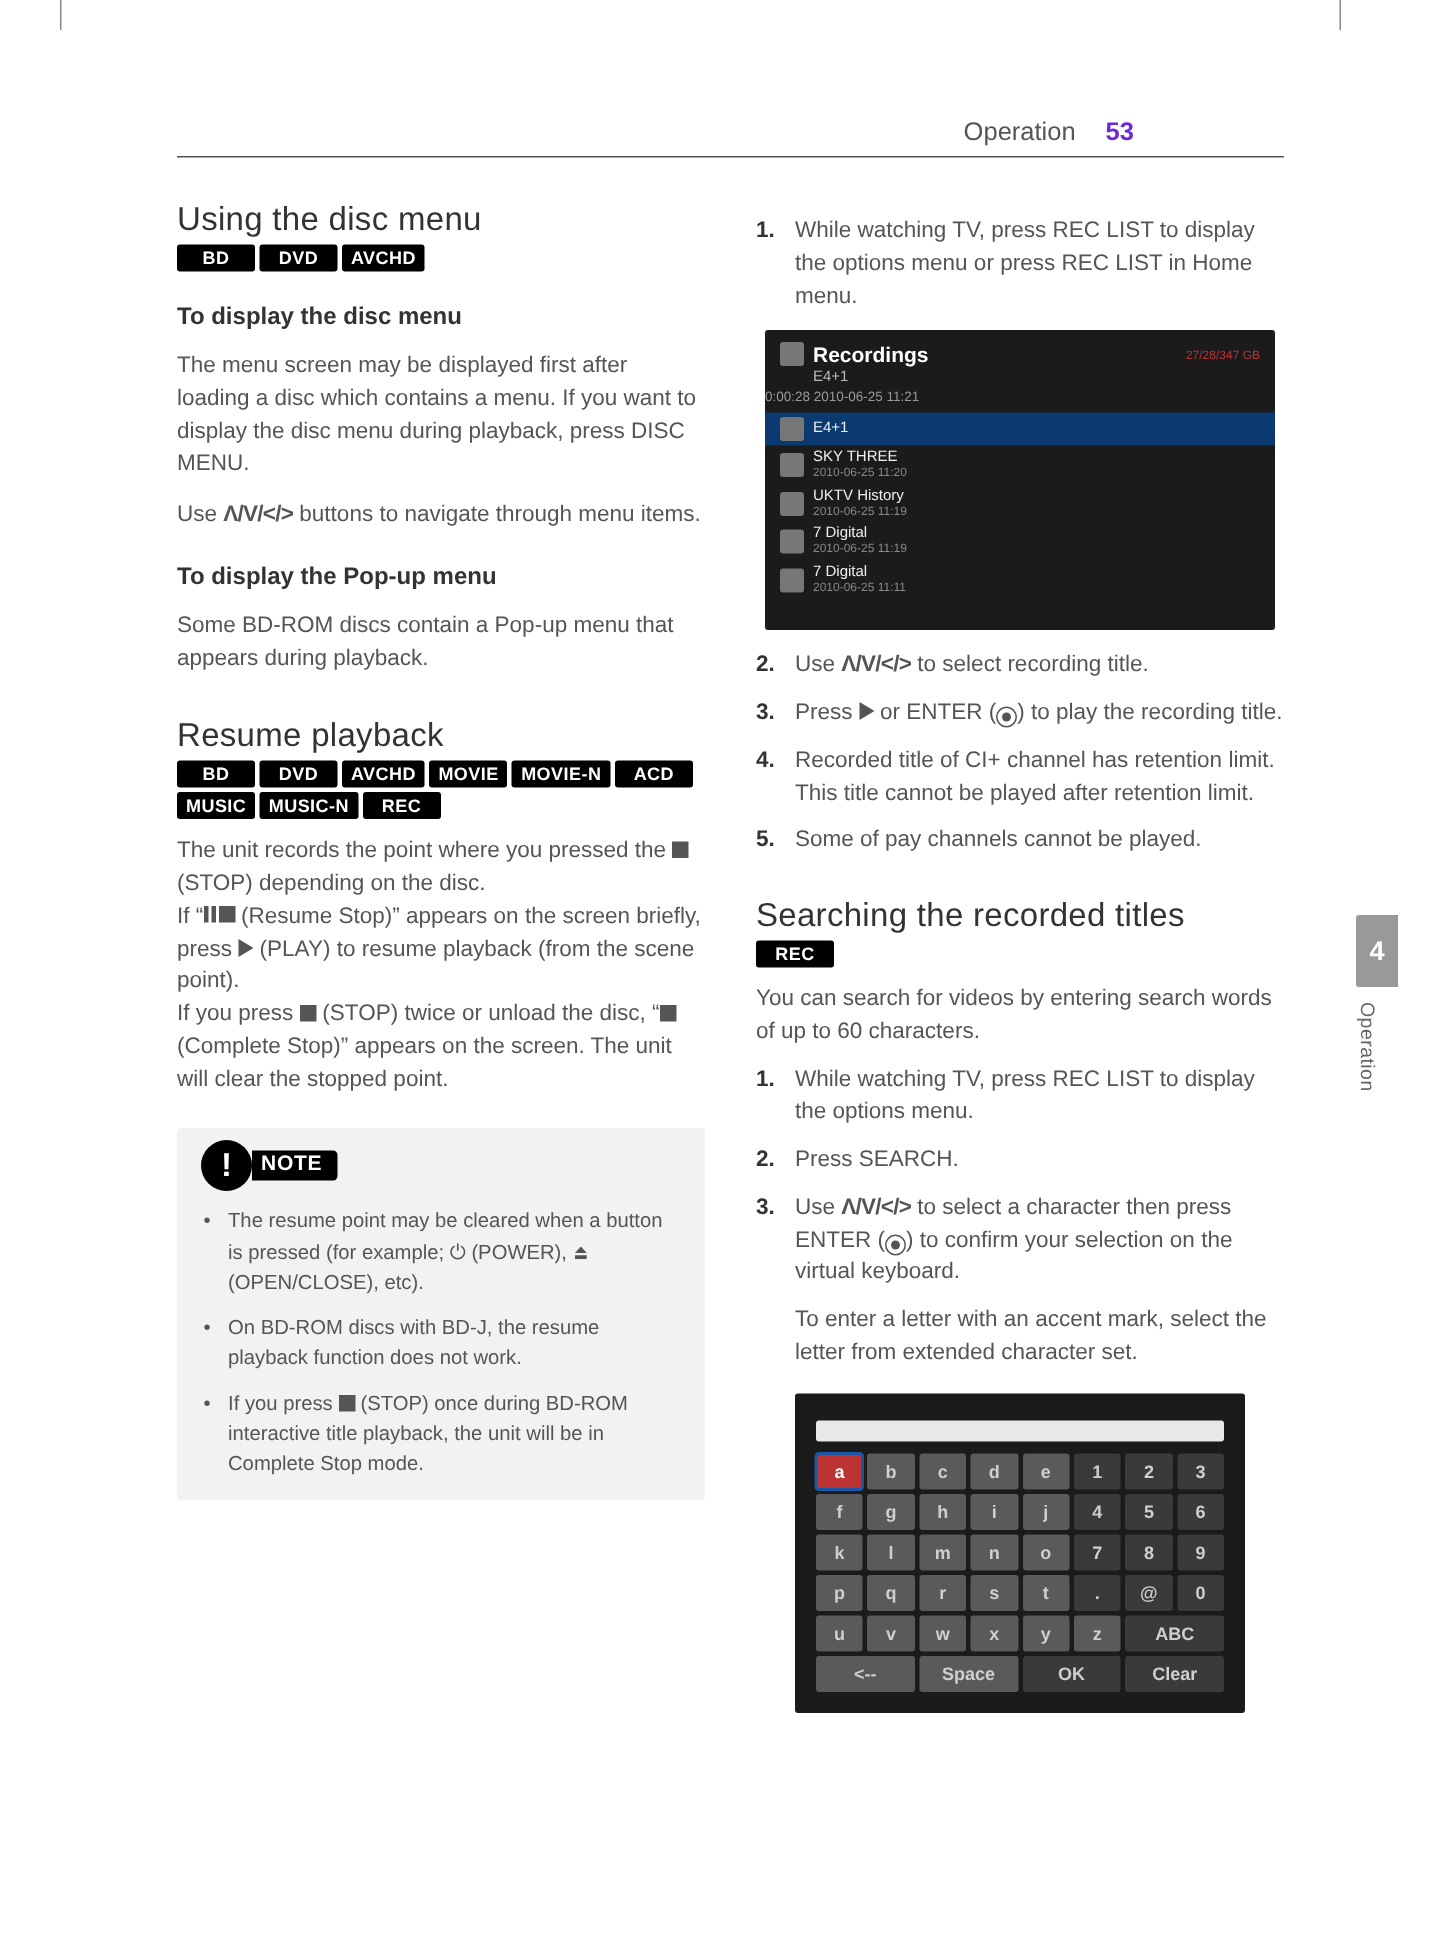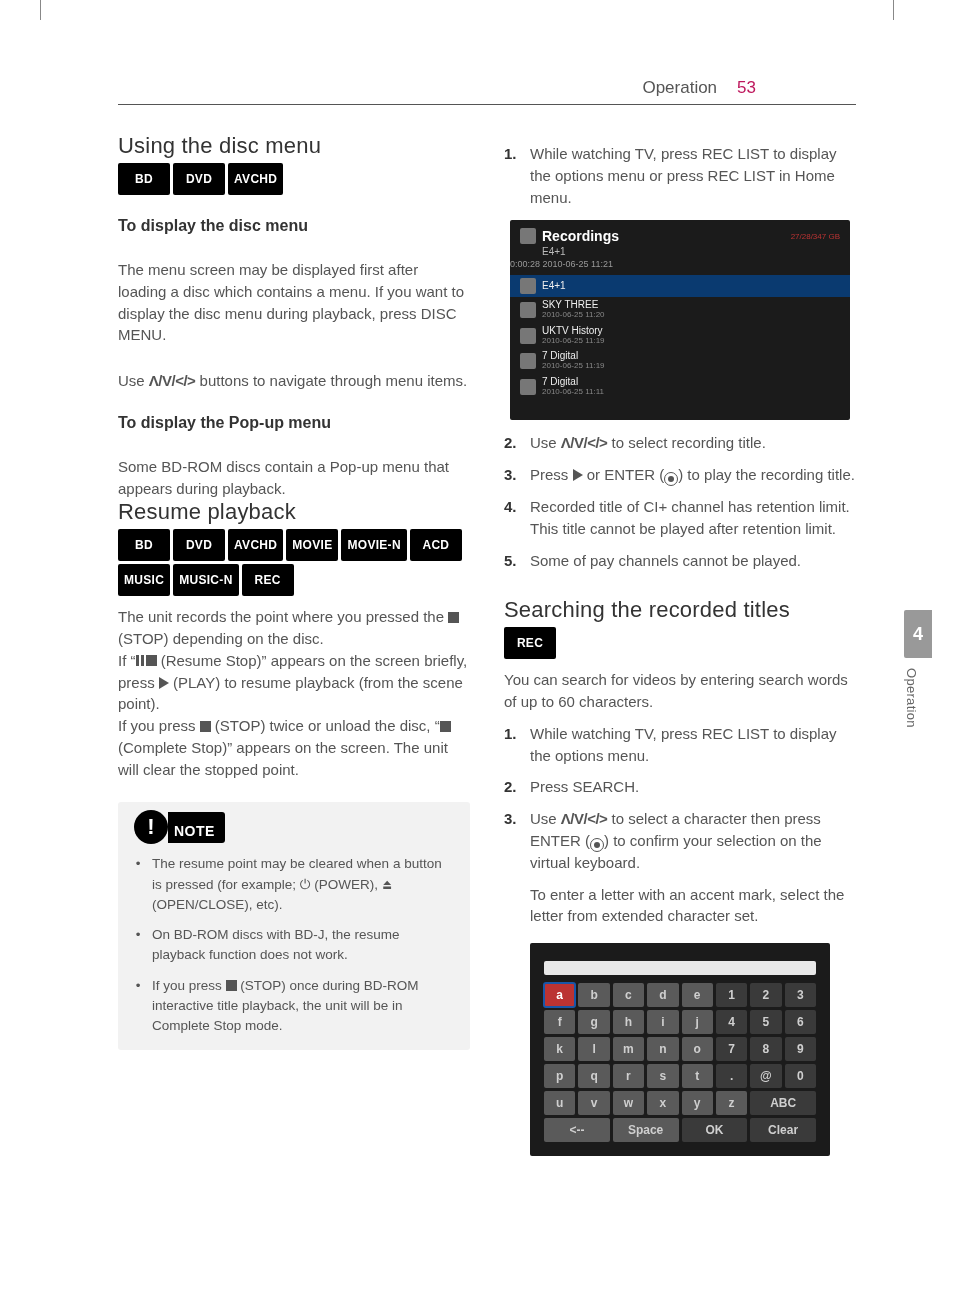--- a/index.html
+++ b/index.html
@@ -1,35 +1,35 @@
 <!DOCTYPE html>
 <html><head>
 <meta charset="utf-8">
 <style>
   * { box-sizing: border-box; margin: 0; padding: 0; }
   html, body { width: 954px; height: 1305px; font-family: "Helvetica Neue", Arial, sans-serif; color: #3f3f3f; background: #fff; position: relative; }
   .page { width: 954px; height: 1305px; position: relative; padding: 0; }
   .crop-top { position: absolute; top: 0; left: 40px; right: 60px; height: 20px; border-left: 1px solid #888; border-right: 1px solid #888; }
   .header { display: flex; justify-content: flex-end; align-items: baseline; gap: 20px; padding: 78px 100px 6px 0; border-bottom: 1px solid #555; margin: 0 98px 0 118px; }
   .header .sec { font-size: 17px; color: #555; }
-  .header .pg  { font-size: 17px; color: #be185d; }
+  .header .pg  { font-size: 17px; color: #6d28d9; font-weight: bold; }
   .cols { display: flex; gap: 34px; padding: 28px 98px 0 118px; }
   .col { width: 50%; }
   h2.sect { font-size: 22px; font-weight: 400; color: #333; letter-spacing: 0.2px; }
   h3.sub  { font-size: 16px; font-weight: 600; color: #333; margin-top: 22px; }
-  p.body  { font-size: 15px; line-height: 1.45; color: #555; margin-top: 24px; }
+  p.body  { font-size: 15px; line-height: 1.45; color: #555; margin-top: 12px; }
   .labels { margin-top: 4px; display: flex; flex-wrap: wrap; gap: 3px; }
-  .lbl { display: inline-flex; align-items: center; justify-content: center; min-width: 52px; height: 32px; padding: 0 6px; background: #000; color: #fff; font-size: 12px; font-weight: 700; border-radius: 2px; letter-spacing: 0.3px; }
+  .lbl { display: inline-flex; align-items: center; justify-content: center; min-width: 52px; height: 18px; padding: 0 6px; background: #000; color: #fff; font-size: 12px; font-weight: 700; border-radius: 2px; letter-spacing: 0.3px; }
   .ol { counter-reset: item; margin-top: 10px; }
   .ol .li { display: flex; gap: 6px; font-size: 15px; line-height: 1.45; color: #555; margin-top: 10px; }
   .ol .li .num { font-weight: 700; color: #333; flex: 0 0 20px; }
   .notebox { margin-top: 22px; background: #f2f2f2; border-radius: 3px; padding: 0 16px 14px 16px; }
   .notehdr { display: flex; align-items: center; gap: 6px; padding-top: 8px; }
   .notebadge { width: 34px; height: 34px; border-radius: 50%; background: #000; color: #fff; display: flex; align-items: center; justify-content: center; font-size: 22px; font-weight: 900; }
-  .notetxt { background: #000; color: #fff; font-weight: 800; font-size: 14px; padding: 11px 10px 4px 6px; border-radius: 0 3px 3px 0; margin-left: -6px; letter-spacing: 0.5px; }
+  .notetxt { background: #000; color: #fff; font-weight: 800; font-size: 14px; padding: 0 10px 4px 6px; border-radius: 0 3px 3px 0; margin-left: -6px; letter-spacing: 0.5px; }
   .ul { margin-top: 10px; }
   .ul .li { display: flex; gap: 10px; font-size: 13.5px; line-height: 1.5; color: #555; margin-top: 10px; }
   .ul .li .dot { flex: 0 0 8px; text-align: center; }
   .stop-sq { width:11px; height:11px; background:#555; display:inline-block; vertical-align: -1px; }
   .play-tri { display:inline-block; width:0; height:0; border-left:10px solid #555; border-top:6px solid transparent; border-bottom:6px solid transparent; vertical-align:-1px; }
   .pause-stop { display:inline-flex; gap:2px; align-items:center; }
   .pause-stop span { display:inline-block; width:3px; height:11px; background:#555; }
   .pause-stop .sq { width:11px; }
   .enter-circle { display:inline-flex; width:14px; height:14px; border:1.5px solid #555; border-radius:50%; align-items:center; justify-content:center; vertical-align:-2px; }
   .enter-circle::after { content:""; width:6px; height:6px; border-radius:50%; background:#555; }
@@ -91,21 +91,21 @@
 
     <h3 class="sub">To display the disc menu</h3>
     <p class="body">The menu screen may be displayed first after loading a disc which contains a menu. If you want to display the disc menu during playback, press DISC MENU.</p>
     <p class="body">
       <span>Use </span><span class="arrow-chars">Λ/V/&lt;/&gt;</span><span> buttons to navigate through menu items.</span>
     </p>
 
     <h3 class="sub">To display the Pop-up menu</h3>
     <p class="body">Some BD-ROM discs contain a Pop-up menu that appears during playback.</p>
 
-    <h2 class="sect" style="">Resume playback</h2>
+    <h2 class="sect" style="margin-top:28px">Resume playback</h2>
     <div class="labels">
       <span class="lbl">BD</span>
       <span class="lbl">DVD</span>
       <span class="lbl">AVCHD</span>
       <span class="lbl">MOVIE</span>
       <span class="lbl">MOVIE-N</span>
       <span class="lbl">ACD</span>
       <span class="lbl">MUSIC</span>
       <span class="lbl">MUSIC-N</span>
       <span class="lbl">REC</span>

